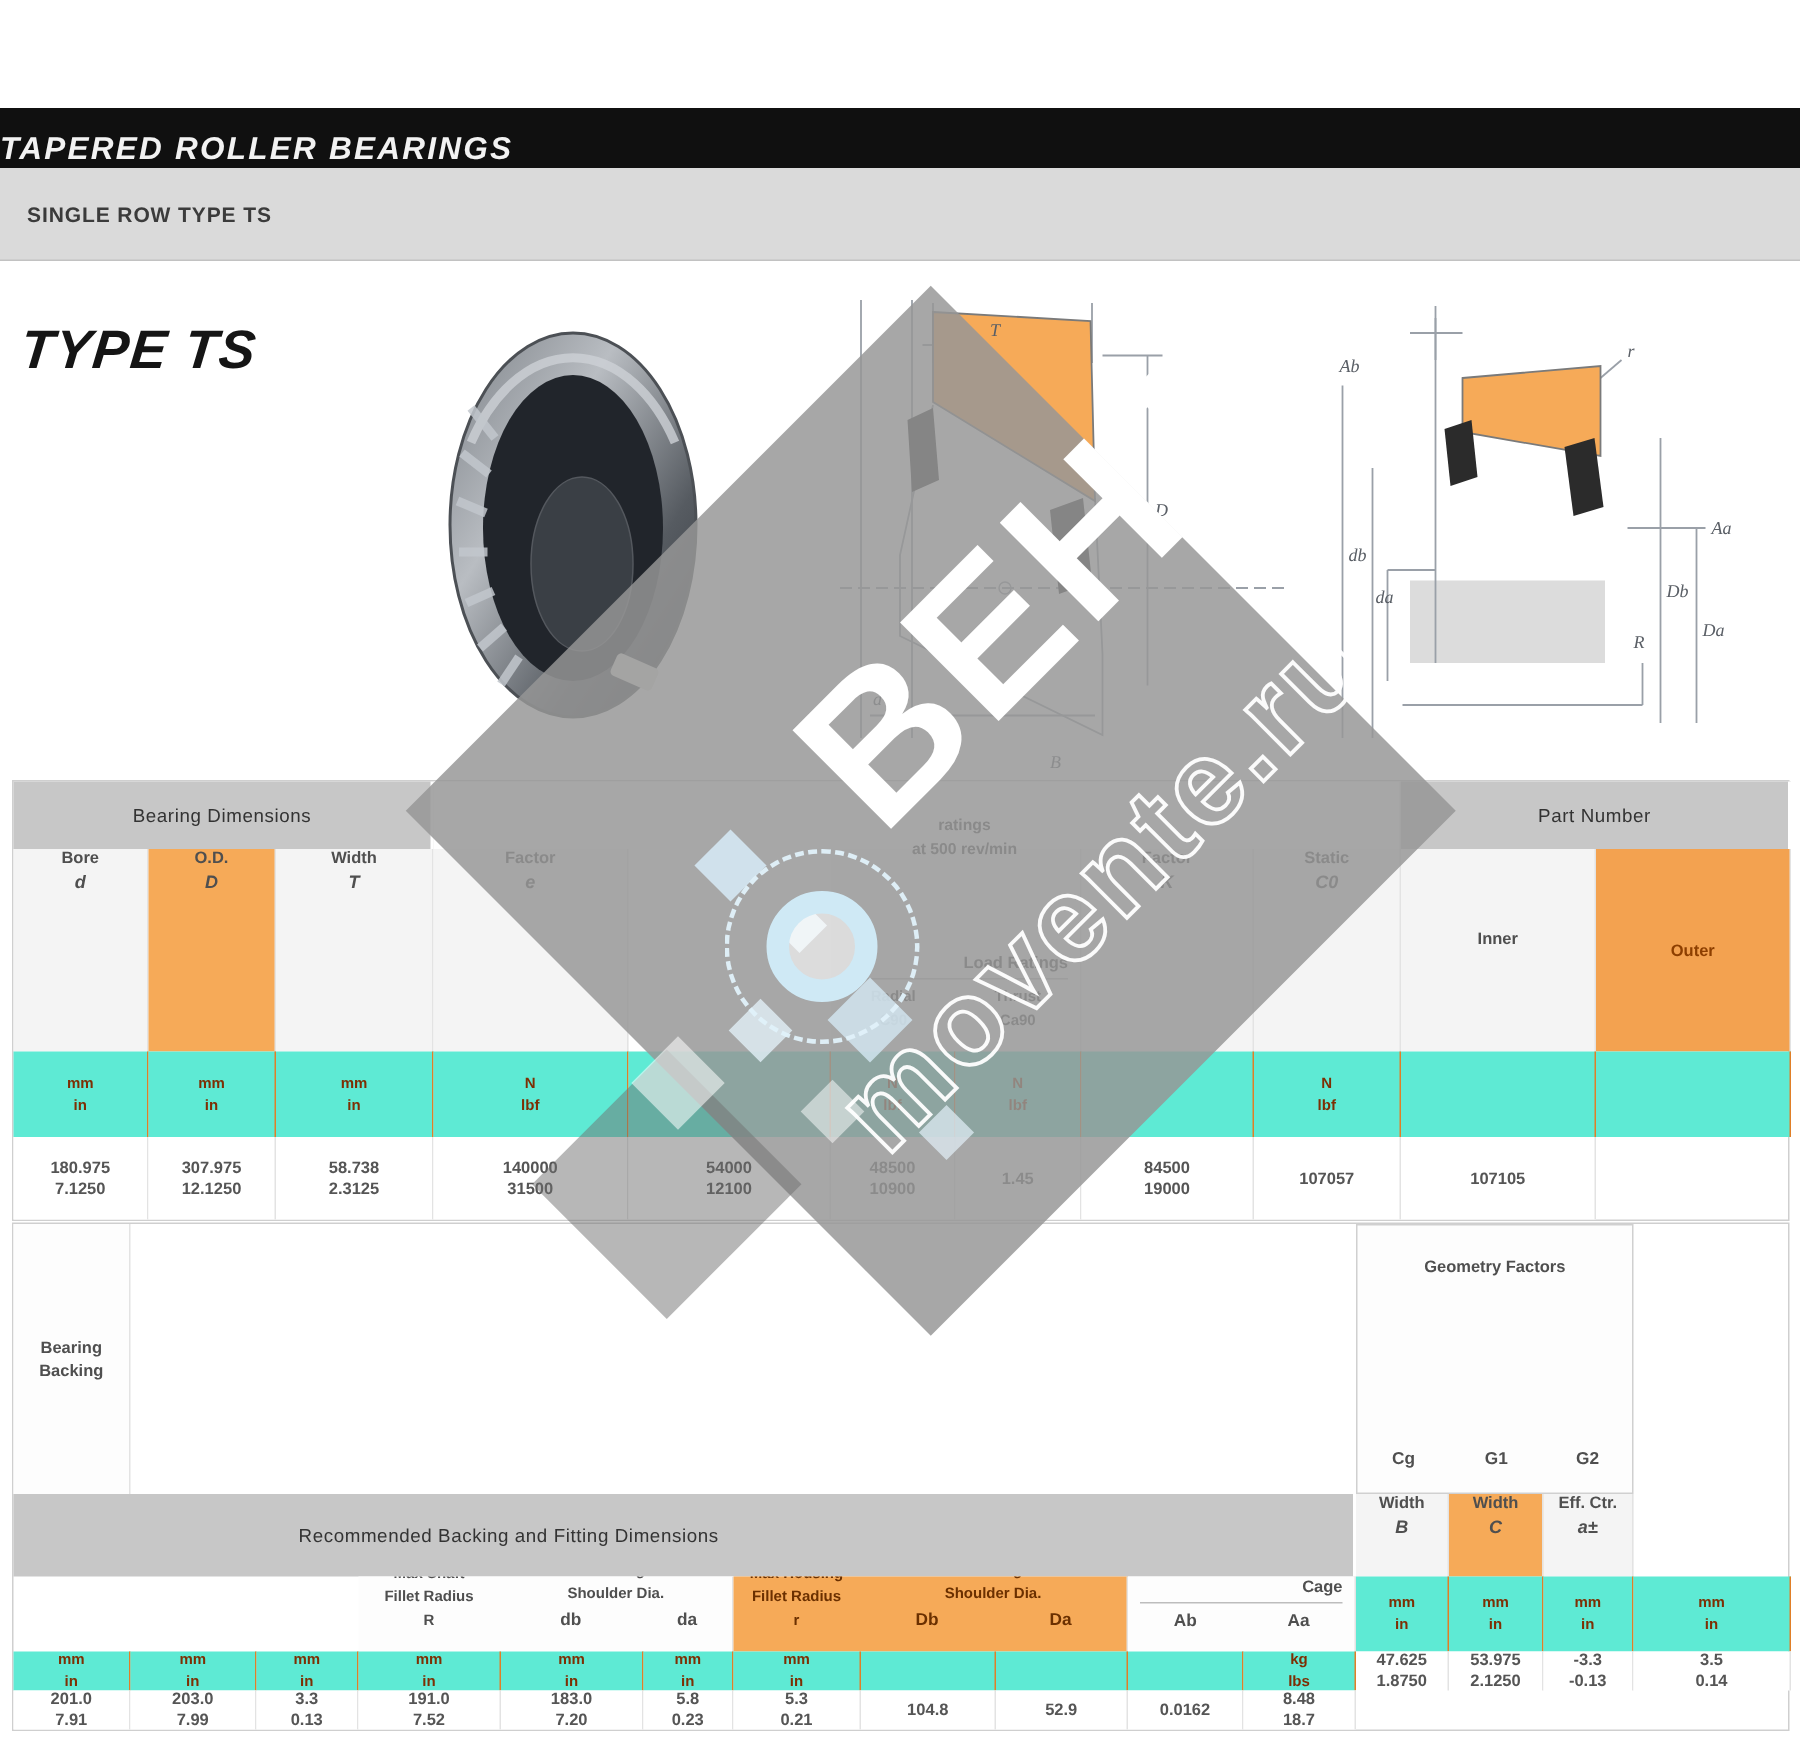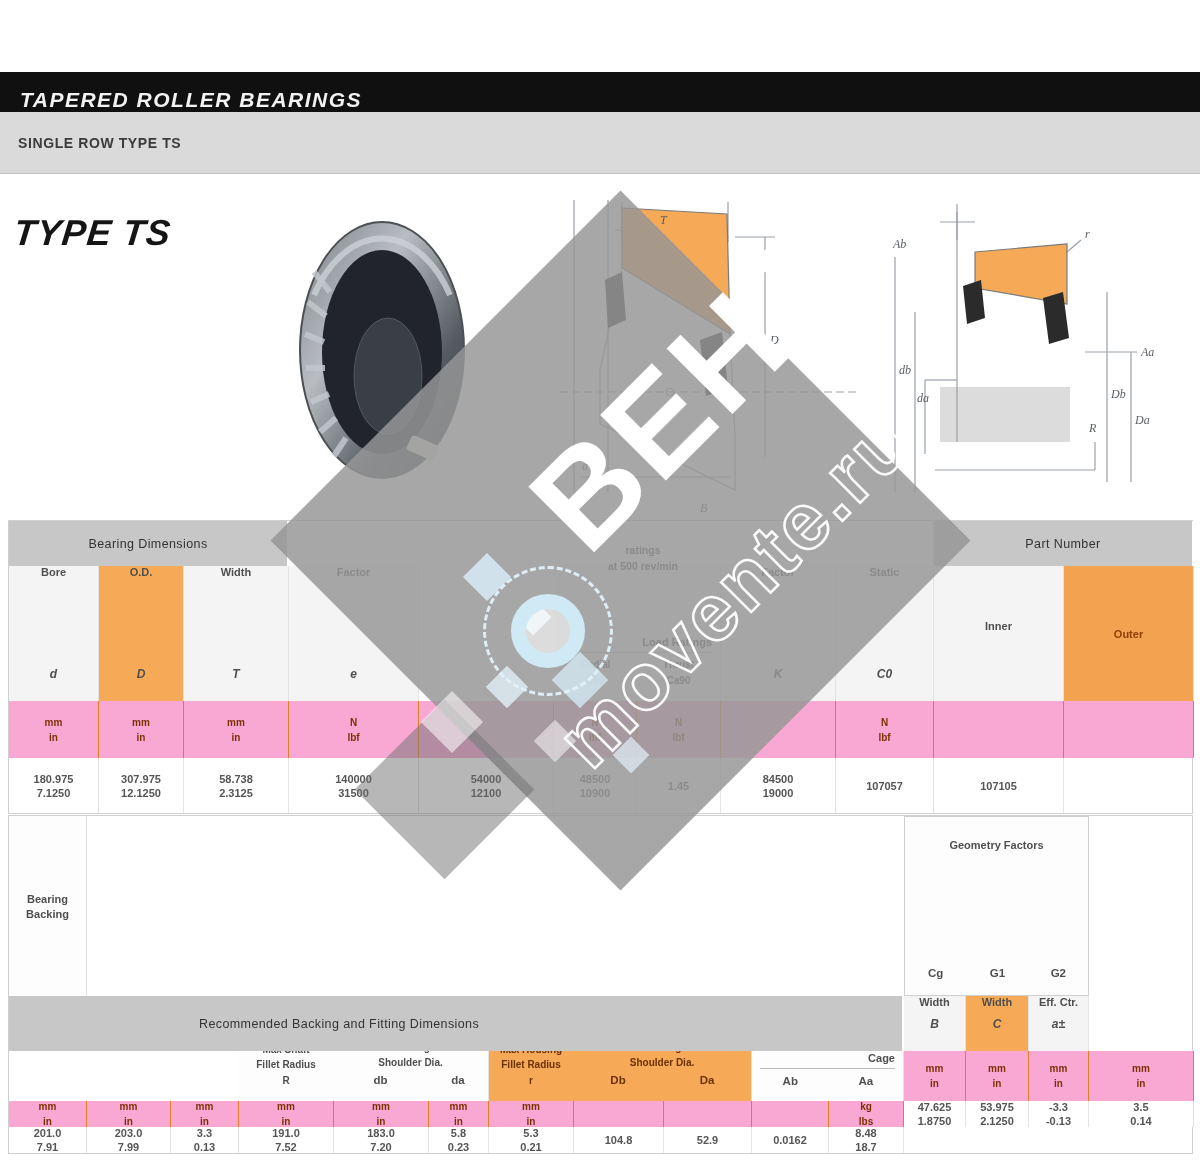--- a/index.html
+++ b/index.html
@@ -1,21 +1,21 @@
 <!DOCTYPE html>
 <html><head>
 <meta charset="utf-8">
 <style>
   html,body{margin:0;padding:0;background:#fff;}
   .page{position:relative;width:1200px;height:1165px;background:#fff;overflow:hidden;
         font-family:"Liberation Sans",sans-serif;}
 
   
   .bar-black{position:absolute;left:0;top:72px;width:1200px;height:56px;background:#101010;
-             display:flex;align-items:center;padding-left:20px;box-sizing:border-box;}
+             display:flex;align-items:center;box-sizing:border-box;}
   .bar-black .t{color:#f2f2f2;font-size:21px;font-weight:bold;font-style:italic;letter-spacing:1.5px;}
   .bar-grey{position:absolute;left:0;top:112px;width:1200px;height:62px;background:#dadada;
             border-bottom:1px solid #c2c2c2;display:flex;align-items:center;padding-left:18px;box-sizing:border-box;}
   .bar-grey .t{color:#3b3b3b;font-size:14px;font-weight:bold;letter-spacing:.6px;}
   .type-label{position:absolute;left:14px;top:212px;font-size:36px;font-weight:bold;font-style:italic;
               color:#151515;letter-spacing:1px;transform:skewX(-6deg);}
 
   
   .diag{position:absolute;}
   .diag text{font-family:"Liberation Serif",serif;font-style:italic;fill:#5a5f66;font-size:12px;}
@@ -23,26 +23,26 @@
   
   .twrap{position:absolute;left:8px;width:1185px;}
   .grid{display:grid;border:1px solid #cfcfcf;background:#fff;}
   .t1 .grid{grid-template-columns:90px 85px 105px 130px 135px 83px 84px 115px 98px 130px 130px;
             grid-template-rows:45px 135px 57px 55px;}
   .t2 .grid{grid-template-columns:78px 84px 68px 95px 95px 60px 85px 90px 88px 77px 75px 62px 63px 60px 105px;
             grid-template-rows:45px 135px 55px 50px;}
   .c{border-right:1px solid #e3e3e3;box-sizing:border-box;overflow:hidden;}
   .gh{background:#c7c7c7;color:#333;font-weight:normal;font-size:12.5px;display:flex;align-items:center;
       justify-content:center;border-right:2px solid #fff;letter-spacing:.4px;}
-  .h{display:flex;flex-direction:column;justify-content:space-between;align-items:center;gap:3px;
+  .h{display:flex;flex-direction:column;justify-content:flex-start;align-items:center;gap:3px;
      padding-bottom:20px;font-size:11px;font-weight:bold;color:#4f4f4f;text-align:center;background:#f4f4f4;}
   .h .sym{font-style:italic;font-size:12px;}
   .org{background:#f6aa58 !important;}
   .org2{background:#f3a250 !important;color:#8d3f00 !important;}
-  .u{background:#f9a8d4;display:flex;flex-direction:column;align-items:center;justify-content:center;gap:4px;
+  .u{background:#5eead4;display:flex;flex-direction:column;align-items:center;justify-content:center;gap:4px;
      color:#7d2f04;font-weight:bold;font-size:10px;border-right:1px solid #e07f28;}
   .d{background:#fff;display:flex;flex-direction:column;align-items:center;justify-content:center;gap:2px;
      font-size:11px;font-weight:bold;color:#555;}
   .noteCell{background:#fff;}
   .note{position:absolute;left:540px;top:23px;width:190px;text-align:center;font-size:10.5px;
         font-weight:bold;color:#4a4a4a;line-height:1.5;}
   .grp{display:flex;flex-direction:column;justify-content:flex-end;align-items:stretch;
        padding-bottom:14px;background:#f4f4f4;}
   .grpLabel{font-size:11px;font-weight:bold;color:#4f4f4f;text-align:right;border-bottom:1px solid #bdbdbd;
             padding-bottom:4px;margin:0 8px 6px 8px;}

